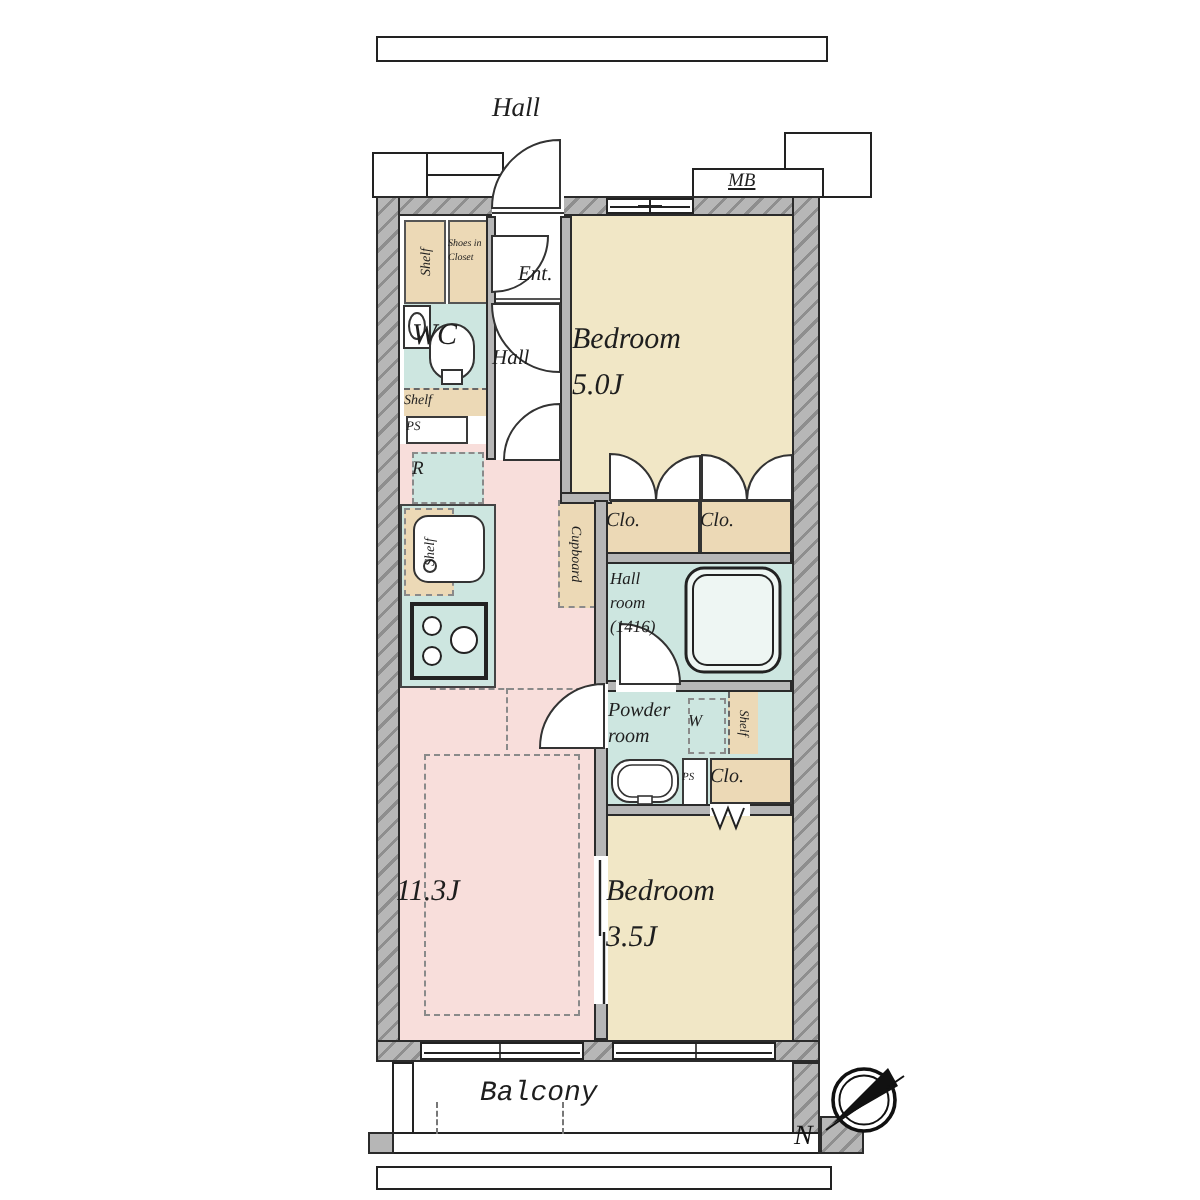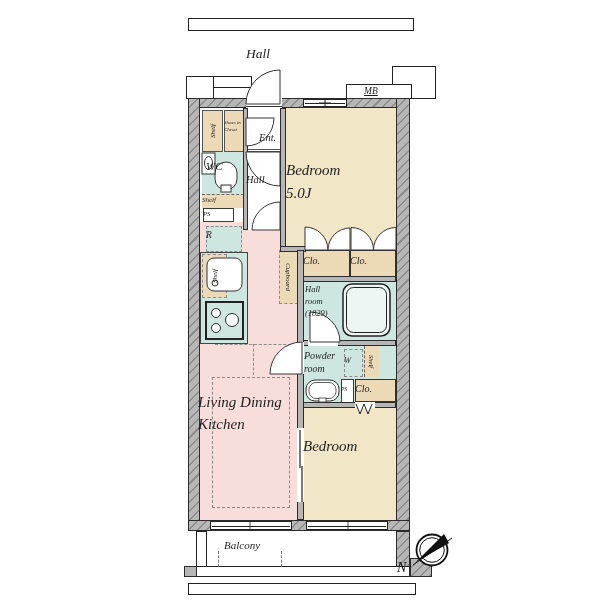--- a/index.html
+++ b/index.html
@@ -155,21 +155,21 @@
       <polygon points="416,562 444,534 449,543" fill="#111"></polygon>
       <path d="M413,565 L452,538" stroke="#111" stroke-width="1" fill="none"></path>
       <text x="397" y="572" font-size="14" font-style="italic" fill="#111" font-family="Liberation Serif, DejaVu Serif, serif">N</text>
     </g>
   </svg>
 
   <div class="lbl" style="left:246px;top:46px;width:110px;font-size:13.5px;">Hall</div>
   <div class="lbl" style="left:364px;top:86px;width:30px;font-size:9.5px;text-decoration:underline;">MB</div>
   <div class="lbl" style="left:248px;top:132px;width:32px;font-size:10.5px;margin-left:11px;">Ent.</div>
   <div class="lbl" style="left:246px;top:174px;width:36px;font-size:10.5px;">Hall</div>
-  <div class="lbl" style="left:206px;top:160px;width:34px;font-size:11px;">WC</div>
+  <div class="lbl" style="left:206px;top:160px;width:34px;font-size:15px;">WC</div>
 
   <div class="vbox" style="left:202px;top:112px;width:21px;height:38px;">
     <span class="rotm90" style="font-size:7px;">Shelf</span>
     </div>
   <div class="lbl" style="left:224px;top:120px;width:20px;font-size:5px;white-space:normal;line-height:1.3;">
     <span style="display:block;">Shoes in</span>
     <span style="display:block;">Closet</span>
     </div>
   <div class="lbl" style="left:202px;top:196px;width:42px;font-size:7px;">Shelf</div>
   <div class="lbl" style="left:203px;top:210px;width:31px;font-size:6.5px;">PS</div>
@@ -182,32 +182,32 @@
     </div>
 
   <div class="lbl" style="left:286px;top:162px;width:110px;font-size:15px;">Bedroom</div>
   <div class="lbl" style="left:286px;top:185px;width:107px;font-size:15px;">5.0J</div>
   <div class="lbl" style="left:303px;top:255px;width:47px;font-size:10px;">Clo.</div>
   <div class="lbl" style="left:350px;top:255px;width:46px;font-size:10px;">Clo.</div>
 
   <div class="lbl" style="left:305px;top:284px;width:36px;font-size:8.5px;line-height:1.4;">
     <span style="display:block;">Hall</span>
     <span style="display:block;">room</span>
-    <span style="display:block;">(1829)</span>
+    <span style="display:block;">(1416)</span>
     </div>
   <div class="lbl" style="left:304px;top:350px;width:42px;font-size:10px;line-height:1.25;">
     <span style="display:block;">Powder</span>
     <span style="display:block;">room</span>
     </div>
   <div class="lbl" style="left:344px;top:356px;width:19px;font-size:8.5px;">W</div>
   <div class="vbox" style="left:364px;top:347px;width:15px;height:29px;">
     <span class="rot90" style="font-size:6.5px;">Shelf</span>
     </div>
   <div class="lbl" style="left:341px;top:386px;width:13px;font-size:5.5px;">PS</div>
   <div class="lbl" style="left:355px;top:383px;width:41px;font-size:10px;">Clo.</div>
 
   <div class="lbl" style="left:303px;top:438px;width:93px;font-size:15px;">Bedroom</div>
-
-  <div class="lbl" style="left:198px;top:394px;width:102px;font-size:15px;">Living Dining</div>
-  <div class="lbl" style="left:198px;top:416px;width:102px;font-size:15px;">Kitchen</div>
-
-  <div class="lbl" style="left:224px;top:539px;width:114px;font-size:11px;">Balcony</div>
+  <div class="lbl" style="left:303px;top:461px;width:93px;font-size:15px;">3.5J</div>
+
+  <div class="lbl" style="left:198px;top:438px;width:102px;font-size:15px;">11.3J</div>
+
+  <div class="lbl" style="left:240px;top:539px;width:114px;font-size:14px;font-family:Liberation Mono, monospace;">Balcony</div>
 </div>
 
 </body></html>

